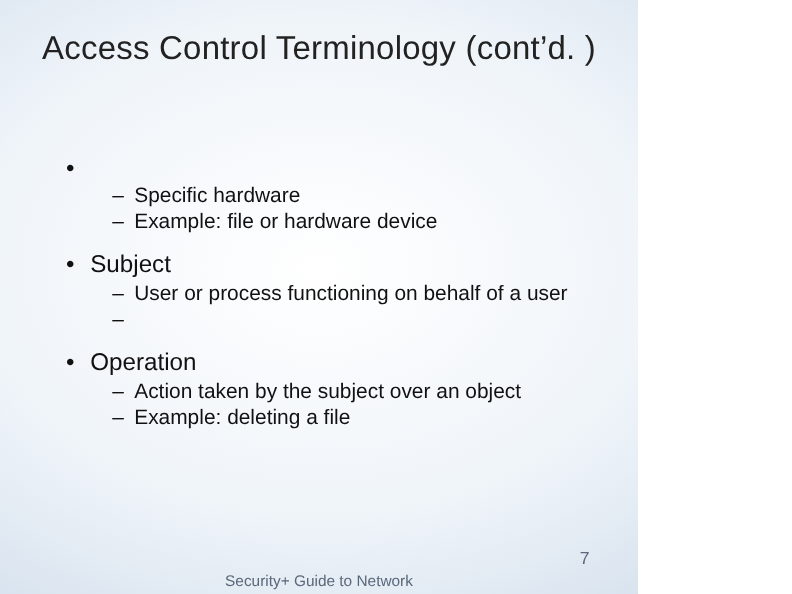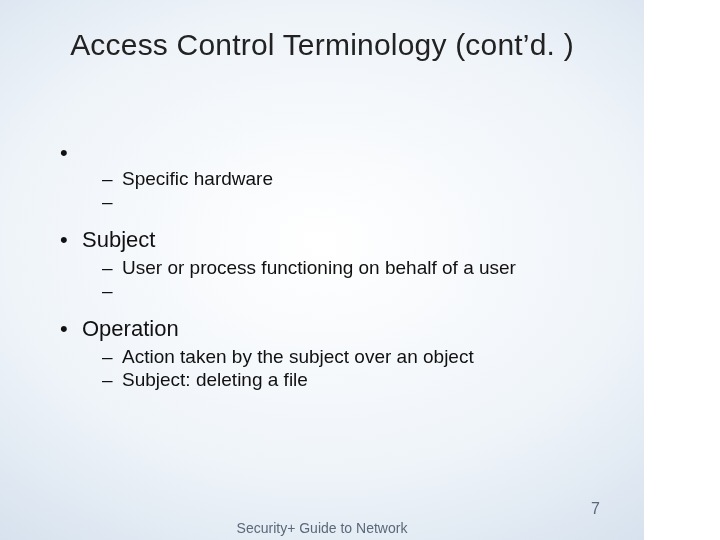--- a/index.html
+++ b/index.html
@@ -5,21 +5,21 @@
   html, body {
     margin: 0;
     padding: 0;
     width: 720px;
     height: 540px;
     overflow: hidden;
     font-family: Arial, "Helvetica Neue", Helvetica, sans-serif;
   }
   .slide {
     position: relative;
-    width: 644px;
+    width: 580px;
     height: 540px;
     background:
       radial-gradient(ellipse 900px 650px at 50% 45%,
         rgba(255,255,255,0.95) 0%,
         rgba(236,242,248,0.85) 35%,
         rgba(196,212,230,0.75) 62%,
         rgba(150,175,205,0.75) 82%,
         rgba(110,140,180,0.8) 100%);
     box-sizing: border-box;
   }
@@ -103,20 +103,21 @@
     <div class="lvl1">
       <span class="bullet">•</span>
     </div>
     <div class="lvl2-group">
       <div class="lvl2">
         <span class="dash">–</span>
         <span>Specific hardware</span>
       </div>
       <div class="lvl2">
         <span class="dash">–</span>
+        <span>Example: file or hardware device</span>
       </div>
     </div>
 
     <div class="lvl1">
       <span class="bullet">•</span>
       <span>Subject</span>
     </div>
     <div class="lvl2-group">
       <div class="lvl2">
         <span class="dash">–</span>
@@ -131,21 +132,21 @@
       <span class="bullet">•</span>
       <span>Operation</span>
     </div>
     <div class="lvl2-group">
       <div class="lvl2">
         <span class="dash">–</span>
         <span>Action taken by the subject over an object</span>
       </div>
       <div class="lvl2">
         <span class="dash">–</span>
-        <span>Subject: deleting a file</span>
+        <span>Example: deleting a file</span>
       </div>
     </div>
 
   </div>
 
   <div class="footer">
     <div class="footer-text">
       <span>Security+ Guide to Network</span><br>
     </div>
   </div>

